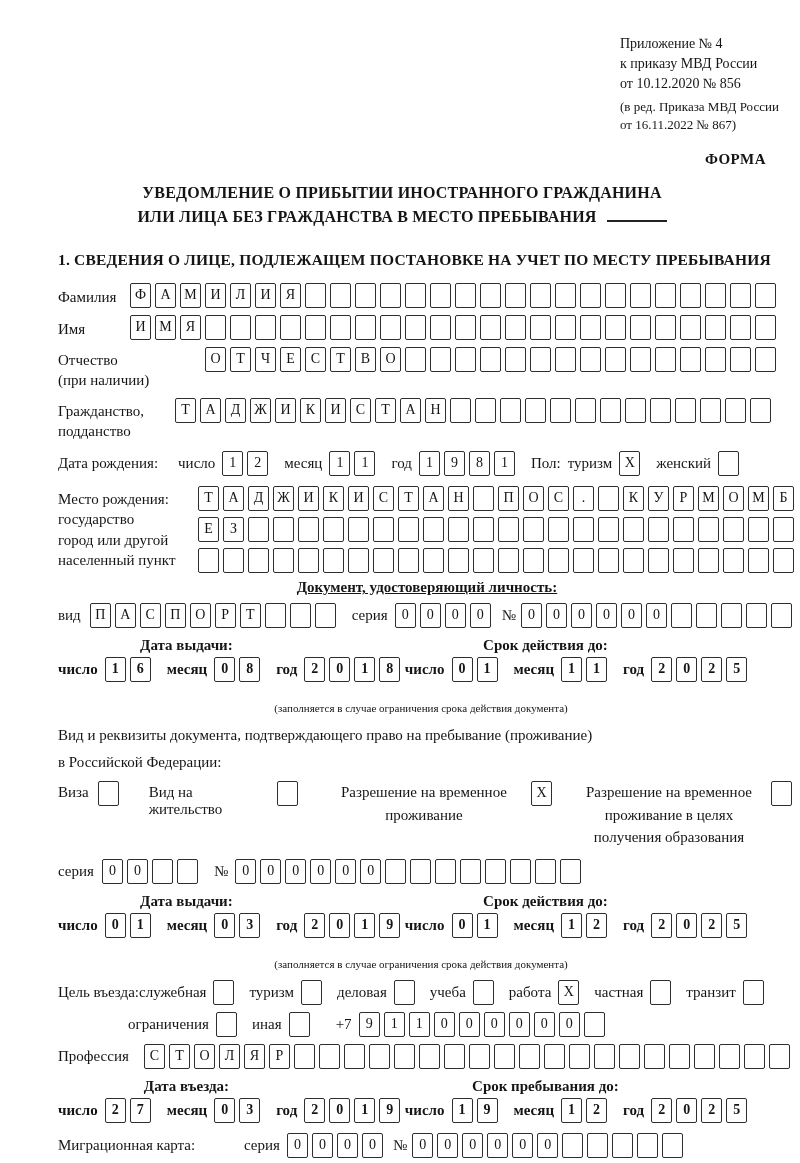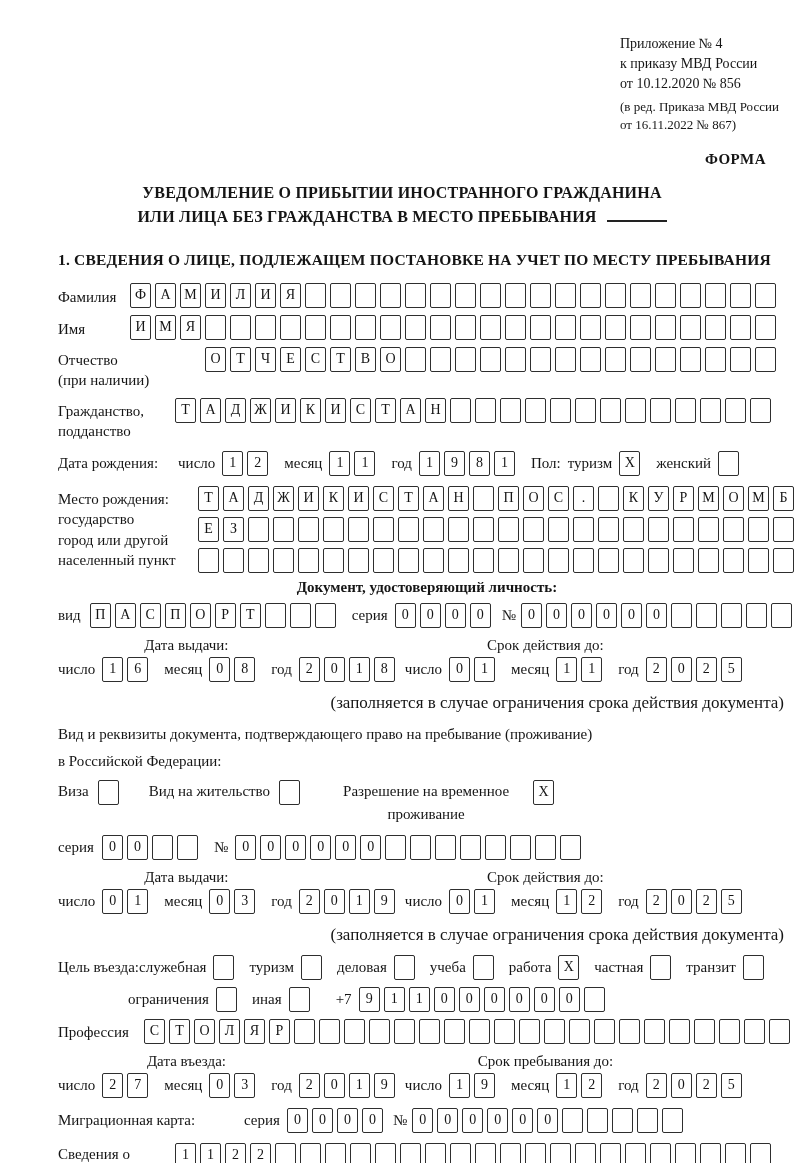--- a/index.html
+++ b/index.html
@@ -27,27 +27,27 @@
   .cell { display:inline-block; width:21px; height:25px; border:1.5px solid #2e2e2e; border-radius:2px;
     margin-right:4px; text-align:center; font-size:14px; line-height:22px; font-family:"Liberation Serif",serif; }
   .stack .cells { display:flex; }
   .mt6 { margin-top:6px; } .mt10 { margin-top:10px; } .mt14 { margin-top:14px; }
 
   .ilabel { font-size:15px; margin-right:8px; }
   .dl { font-size:15px; margin:0 7px 0 12px; }
   .dl.first { margin-left:0; }
 
   
-  .dpair { display:flex; margin-top:9px; }
+  .dpair { display:flex; margin-top:9px;font-weight:bold; }
   .dcol-l { flex:0 0 47%; } .dcol-r { flex:1 1 auto; }
   .dhead { text-align:center; font-size:15px; margin-bottom:3px; }
   .dcol-l .dhead { padding-right:90px; }
   .dcol-r .dhead { padding-right:110px; }
   .dcells { display:flex; align-items:center; }
-  .note { text-align:right; font-size:17px; padding-right:12px; margin-top:11px; }
+  .note { text-align:center; font-size:11px; padding-right:12px; margin-top:20px; }
 
   .para { font-size:15px; margin-top:10px; line-height:1.5; }
 
   
   .optrow { display:flex; align-items:flex-start; margin-top:8px; }
   .opt { display:flex; align-items:flex-start; margin-right:14px; }
   .opt .olbl { font-size:15px; margin-right:9px; padding-top:3px; }
   .opt .olbl-c { font-size:15px; text-align:center; line-height:1.5; margin-right:9px; }
   .wlbl190 { width:196px; } .wlbl180 { width:186px; }
 
@@ -321,21 +321,21 @@
           <span class="cell"></span>
           <span class="cell"></span>
           <span class="cell"></span>
           <span class="cell"></span>
           <span class="cell"></span>
           <span class="cell"></span>
         </div>
     </div>
   </div>
 
-  <div style="text-align:center;font-weight:bold;font-size:15px;margin-top:6px;">Документ, удостоверяющий личность:</div>
+  <div style="text-align:center;font-weight:bold;font-size:15px;margin-top:6px;text-decoration:underline;">Документ, удостоверяющий личность:</div>
 
   <div class="frow">
     <span class="ilabel" style="width:42px;">вид</span>
     <span class="cells">
         <span class="cell">П</span>
         <span class="cell">А</span>
         <span class="cell">С</span>
         <span class="cell">П</span>
         <span class="cell">О</span>
         <span class="cell">Р</span>
@@ -428,20 +428,26 @@
     <div class="opt" style="margin-left:12px;">
       <span class="olbl">Вид на жительство</span>
       <span class="cells">
           <span class="cell"></span>
         </span>
     </div>
     <div class="opt" style="margin-left:10px;">
       <div class="olbl-c wlbl190">Разрешение на временное проживание</div>
       <span class="cells">
           <span class="cell">X</span>
+        </span>
+    </div>
+    <div class="opt" style="margin-left:6px;margin-right:0;">
+      <div class="olbl-c wlbl180">Разрешение на временное проживание в целях получения образования</div>
+      <span class="cells">
+          <span class="cell"></span>
         </span>
     </div>
   </div>
 
   <div class="frow mt10">
     <span class="ilabel">серия</span>
     <span class="cells">
         <span class="cell">0</span>
         <span class="cell">0</span>
         <span class="cell"></span>

